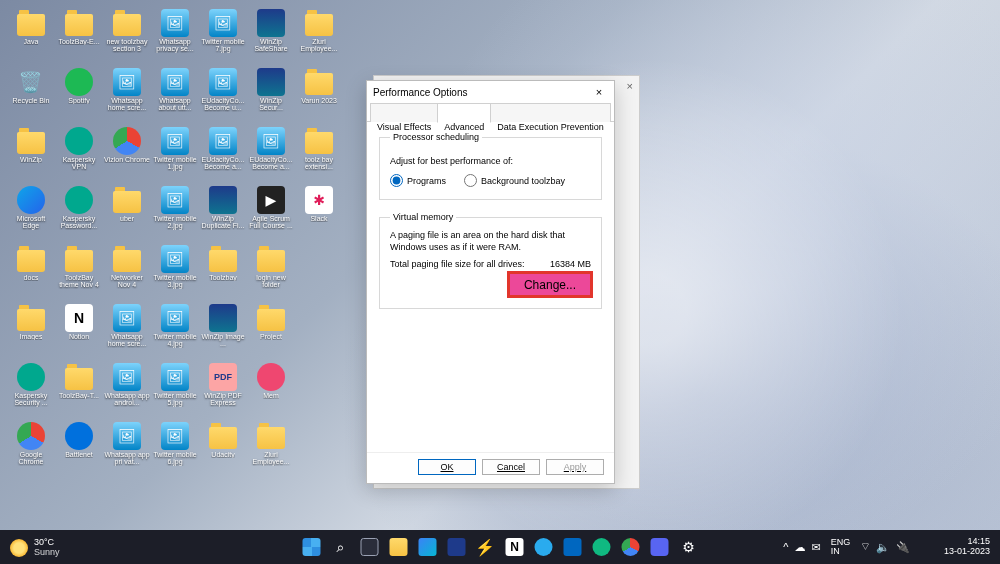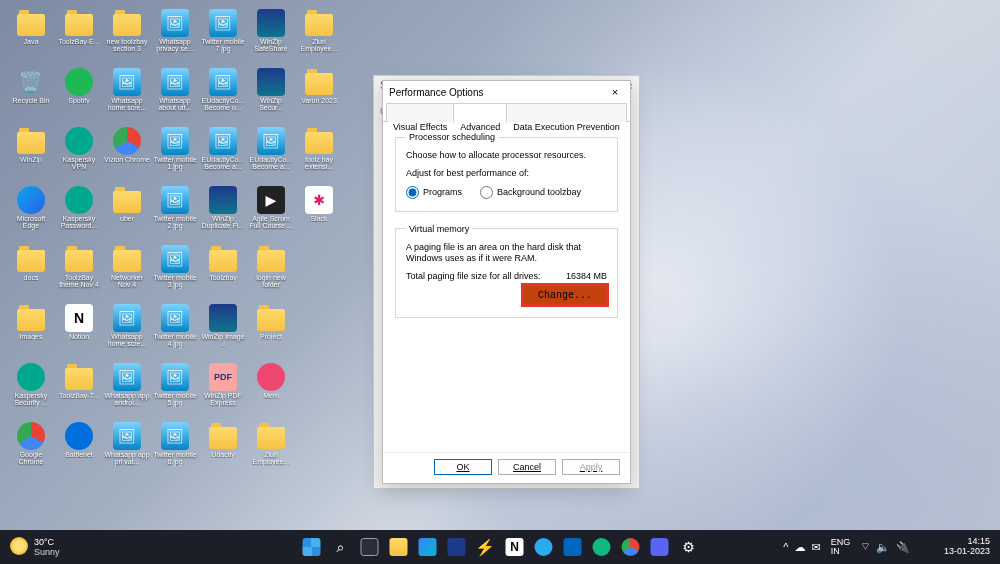--- a/index.html
+++ b/index.html
@@ -20,45 +20,45 @@
 .desktop-col { display:flex; flex-direction:column; gap:1px; }
 .icon-tile { width:46px; height:58px; display:flex; flex-direction:column; align-items:center; justify-content:flex-start; cursor:pointer; }
 .icon-tile .pic { width:30px; height:30px; display:flex; align-items:center; justify-content:center; font-size:20px; }
 .icon-tile .lbl { font-size:7px; color:#fff; text-align:center; line-height:1.05; text-shadow:0 1px 2px rgba(0,0,0,.8); max-height:20px; overflow:hidden; word-break:break-word; }
 .folder { background:linear-gradient(#ffd96b,#f6c244); border-radius:2px 2px 3px 3px; width:28px; height:22px; margin-top:4px; position:relative; }
 .folder:before { content:""; position:absolute; top:-4px; left:2px; width:10px; height:4px; background:#f6c244; border-radius:1px 1px 0 0; }
 .square { width:28px; height:28px; border-radius:4px; display:flex; align-items:center; justify-content:center; font-size:14px; color:#fff; }
 
 
 .dialog-shadow { position:absolute; left:373px; top:75px; width:267px; height:414px; background:#f3f3f3; border:1px solid #ccc; }
-.dialog { position:absolute; left:382px; top:80px; width:249px; height:404px; background:#fff; border:1px solid #bbb; box-shadow:0 6px 20px rgba(0,0,0,.2); display:flex; flex-direction:column; font-size:10px; color:#000; }
+.dialog { position:absolute; left:366px; top:80px; width:249px; height:404px; background:#fff; border:1px solid #bbb; box-shadow:0 6px 20px rgba(0,0,0,.2); display:flex; flex-direction:column; font-size:10px; color:#000; }
 .titlebar { height:22px; display:flex; align-items:center; justify-content:space-between; padding:0 6px; font-size:10px; }
 .close-x { width:18px; text-align:center; cursor:pointer; font-size:11px; }
 .tabs { display:flex; height:19px; border-bottom:1px solid #d0d0d0; padding-left:3px; }
 .tab { padding:18px 6px 0; font-size:9px; border:1px solid #d0d0d0; border-bottom:none; margin-right:-1px; background:#f6f6f6; cursor:pointer; }
 .tab.active { background:#fff; border-bottom:1px solid #fff; margin-bottom:-1px; }
 .body { flex:1; padding:10px 12px; color:#000; }
 fieldset { border:1px solid #d8d8d8; padding:8px 10px 12px; margin-bottom:12px; position:relative; }
 legend { font-size:9px; padding:0 3px; }
 .small { font-size:9px; line-height:1.3; }
 .radio-row { display:flex; gap:18px; margin-top:8px; font-size:9px; }
 .radio-row label { display:flex; align-items:center; gap:4px; cursor:pointer; }
 input[type=radio] { accent-color:#0067c0; }
 .vm-row { display:flex; justify-content:space-between; font-size:9px; margin-top:6px;gap:8px; }
 .change-wrap { text-align:right; margin-top:4px; }
-.change-btn { padding:2px 10px; font-size:10px; border:1px solid #999; background:#c2410c; cursor:pointer;font-family:Liberation Mono, monospace; }
+.change-btn { padding:2px 10px; font-size:12px; border:1px solid #999; background:#ec4899; cursor:pointer; }
 .highlight { outline:3px solid #e2352c; outline-offset:-1px; padding:4px 14px 3px; }
 .dlg-buttons { padding:6px 10px 8px; display:flex; justify-content:flex-end; gap:6px; border-top:1px solid #eee;text-decoration:underline; }
 .dlg-btn { width:58px; padding:2px 0; font-size:9px; border:1px solid #adadad; background:#fdfdfd; cursor:pointer; }
 .dlg-btn.primary { border-color:#0067c0; }
 .dlg-btn:disabled { color:#9a9a9a; cursor:default; }
 
 
 .taskbar { position:absolute; bottom:0; left:0; width:1000px; height:34px; background:#1c1e28; display:flex; align-items:center; color:#fff; font-size:9px; }
-.weather { display:flex; align-items:flex-start; gap:6px; padding:0 10px; }
+.weather { display:flex; align-items:flex-end; gap:6px; padding:0 10px; }
 .sun { width:18px; height:18px; border-radius:50%; background:radial-gradient(circle,#ffe17a 40%,#f7b733 70%); }
 .center-icons { position:absolute; left:50%; transform:translateX(-50%); display:flex; gap:3px; }
 .tb-icon { width:26px; height:26px; border-radius:3px; display:flex; align-items:center; justify-content:center; cursor:pointer; }
 .tb-icon .sq { width:18px; height:18px; border-radius:3px; }
 .systray { margin-left:auto; display:flex; align-items:center; gap:10px; padding-right:10px; }
 .systray .clk { text-align:right; line-height:1.1;margin-left:24px; }
 .tray-icons { display:flex; gap:6px; align-items:center; font-size:11px; }
 
 fieldset .subhead { font-size:9px; margin-top:6px; }
 </style>
@@ -406,21 +406,20 @@
     <span class="close-x">×</span>
   </div>
   <div class="tabs">
     <div class="tab">Visual Effects</div>
     <div class="tab active">Advanced</div>
     <div class="tab">Data Execution Prevention</div>
   </div>
   <div class="body">
     <fieldset>
       <legend>Processor scheduling</legend>
-      <div class="small">Choose how to allocate processor resources.</div>
       <div class="subhead">Adjust for best performance of:</div>
       <div class="radio-row">
         <label>
             <input type="radio" name="ps" checked="" style="">
             <span>Programs</span>
           </label>
         <label>
             <input type="radio" name="ps" style="">
             <span>Background toolzbay</span>
           </label>

